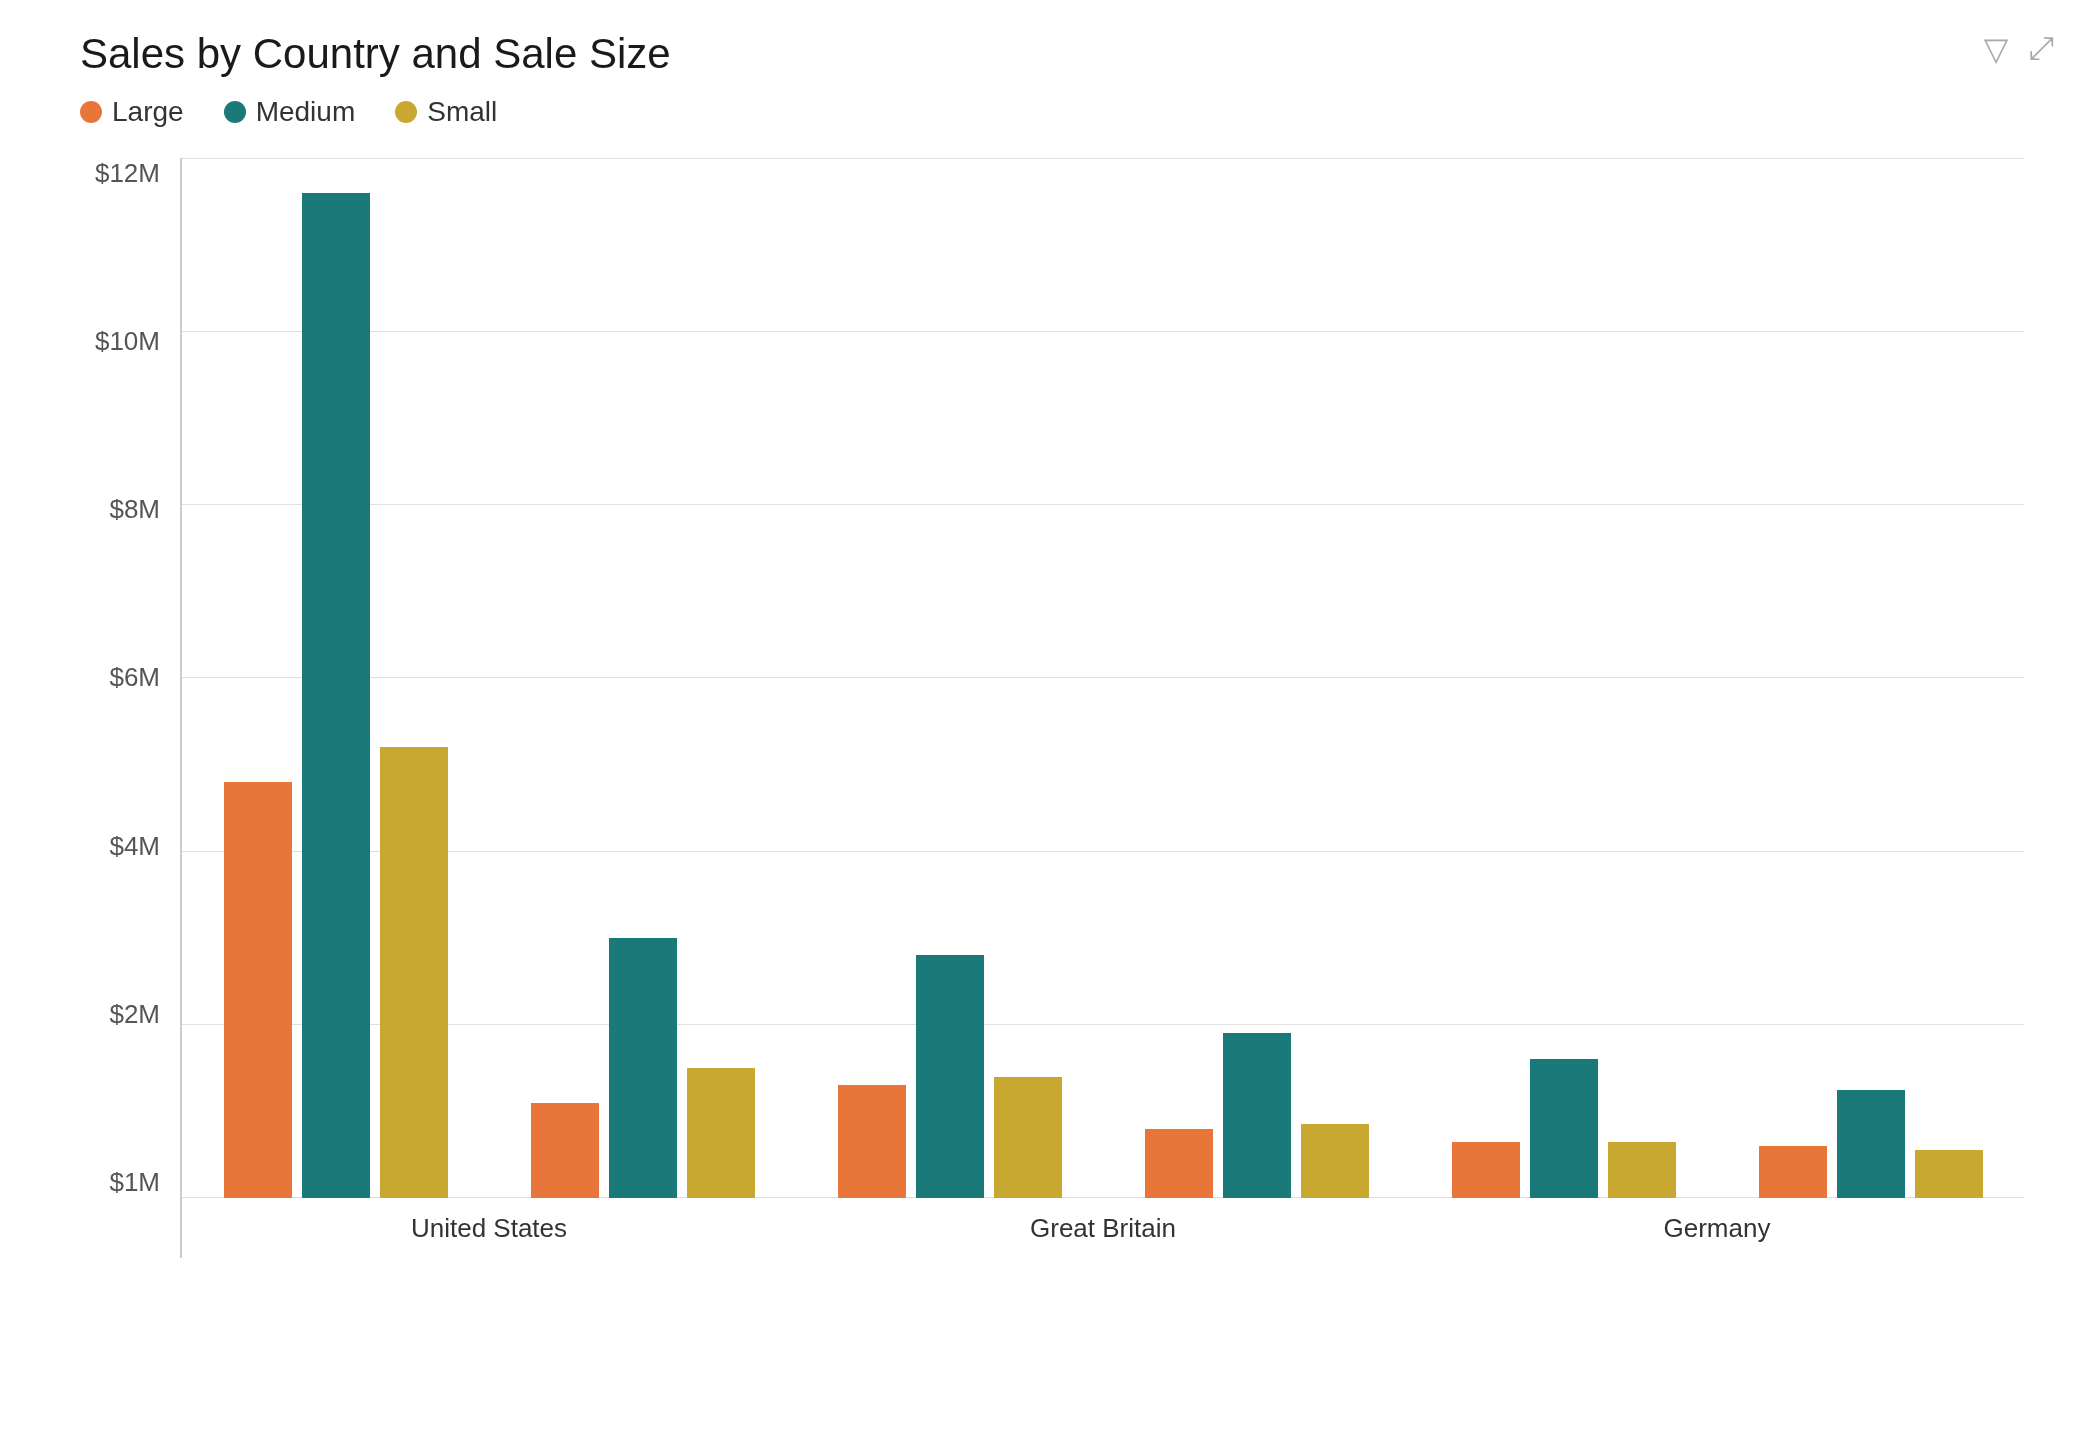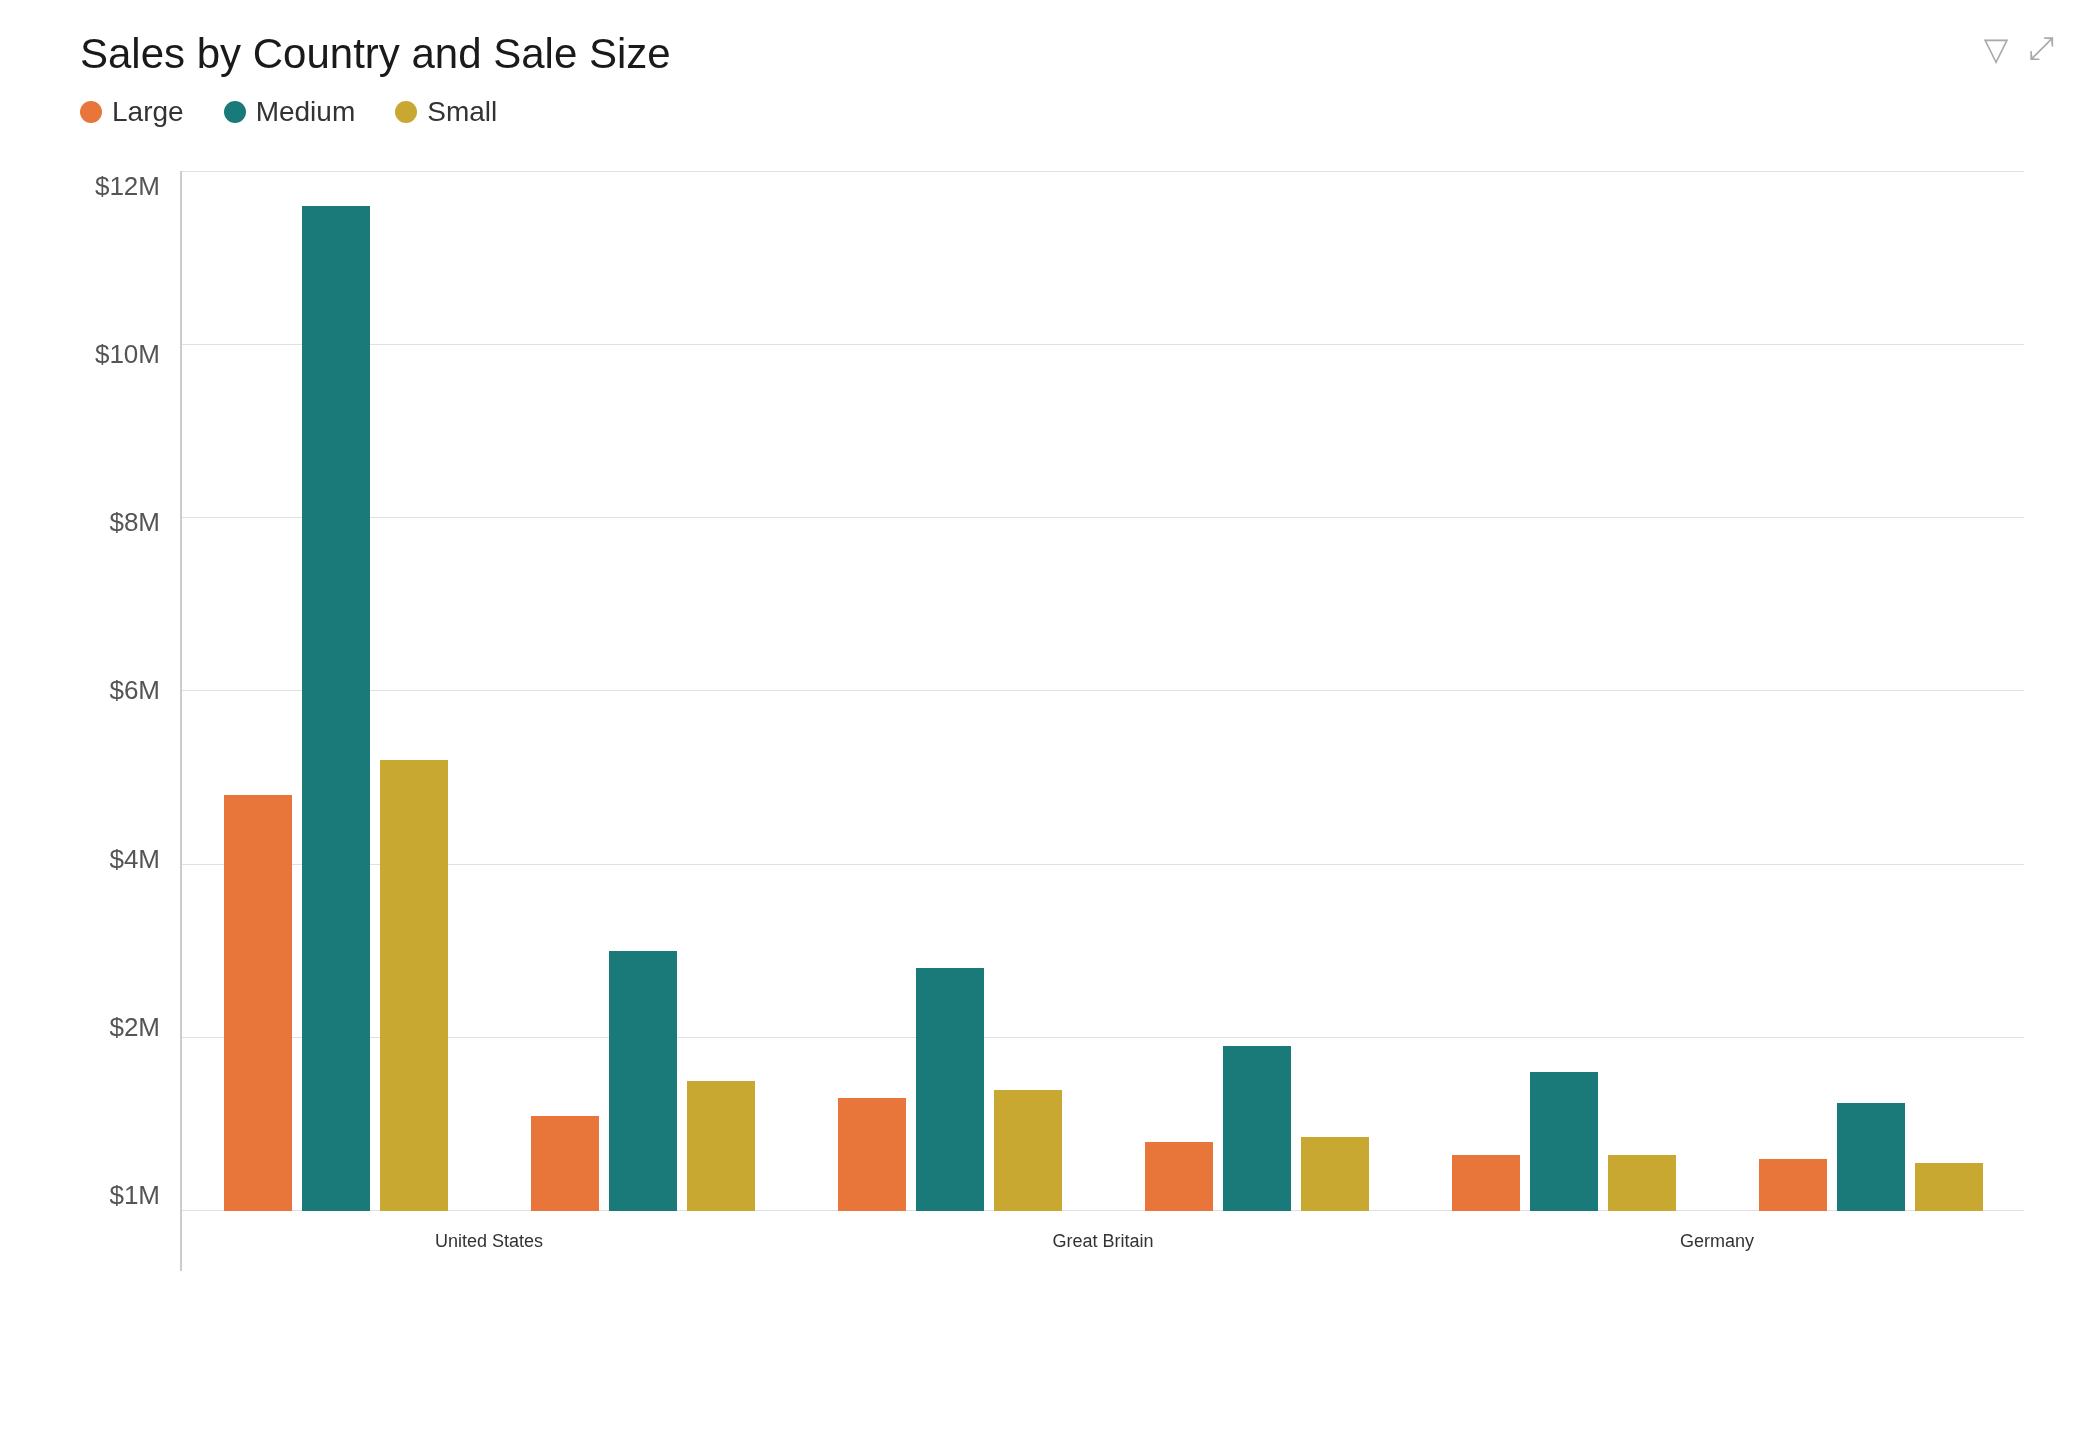--- a/index.html
+++ b/index.html
@@ -20,21 +20,21 @@
     .chart-title {
       font-size: 42px;
       font-weight: 400;
       color: #1a1a1a;
       margin-bottom: 18px;
     }
     .legend {
       display: flex;
       align-items: center;
       gap: 40px;
-      margin-bottom: 43px;
+      margin-bottom: 30px;
       font-size: 28px;
       color: #333;
       text-align: center;
     }
     .legend-item {
       display: flex;
       align-items: center;
       gap: 10px;
     }
     .legend-dot {
@@ -93,21 +93,21 @@
       left: 0;
       right: 0;
       height: 60px;
       display: flex;
     }
     .x-label {
       flex: 1;
       display: flex;
       align-items: center;
       justify-content: center;
-      font-size: 18px;
+      font-size: 26px;
       color: #333;
     }
     .filter-icon {
       position: absolute;
       top: 30px;
       right: 30px;
       display: flex;
       gap: 20px;
     }
     .icon-btn {

